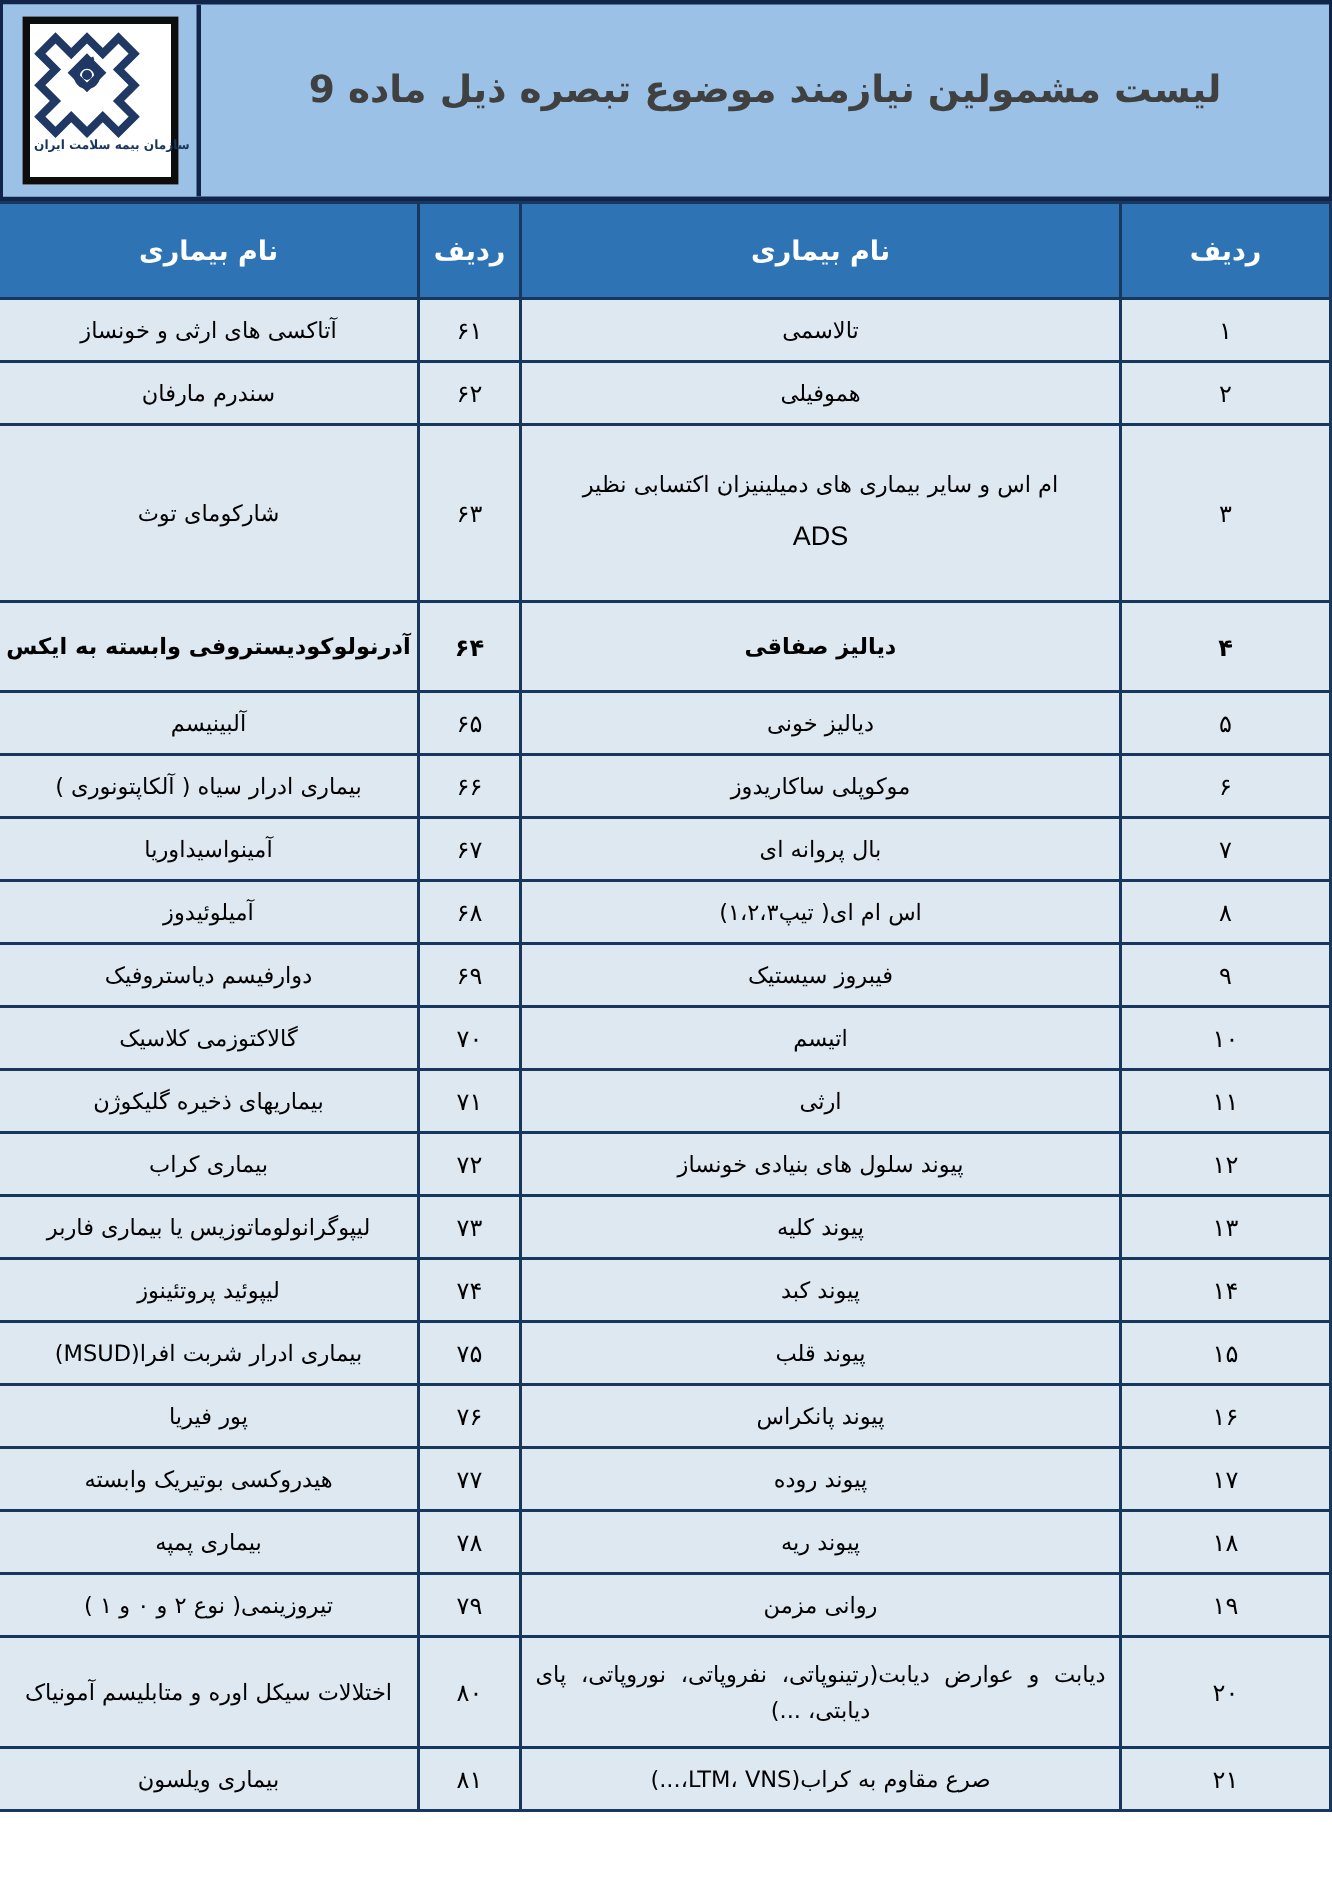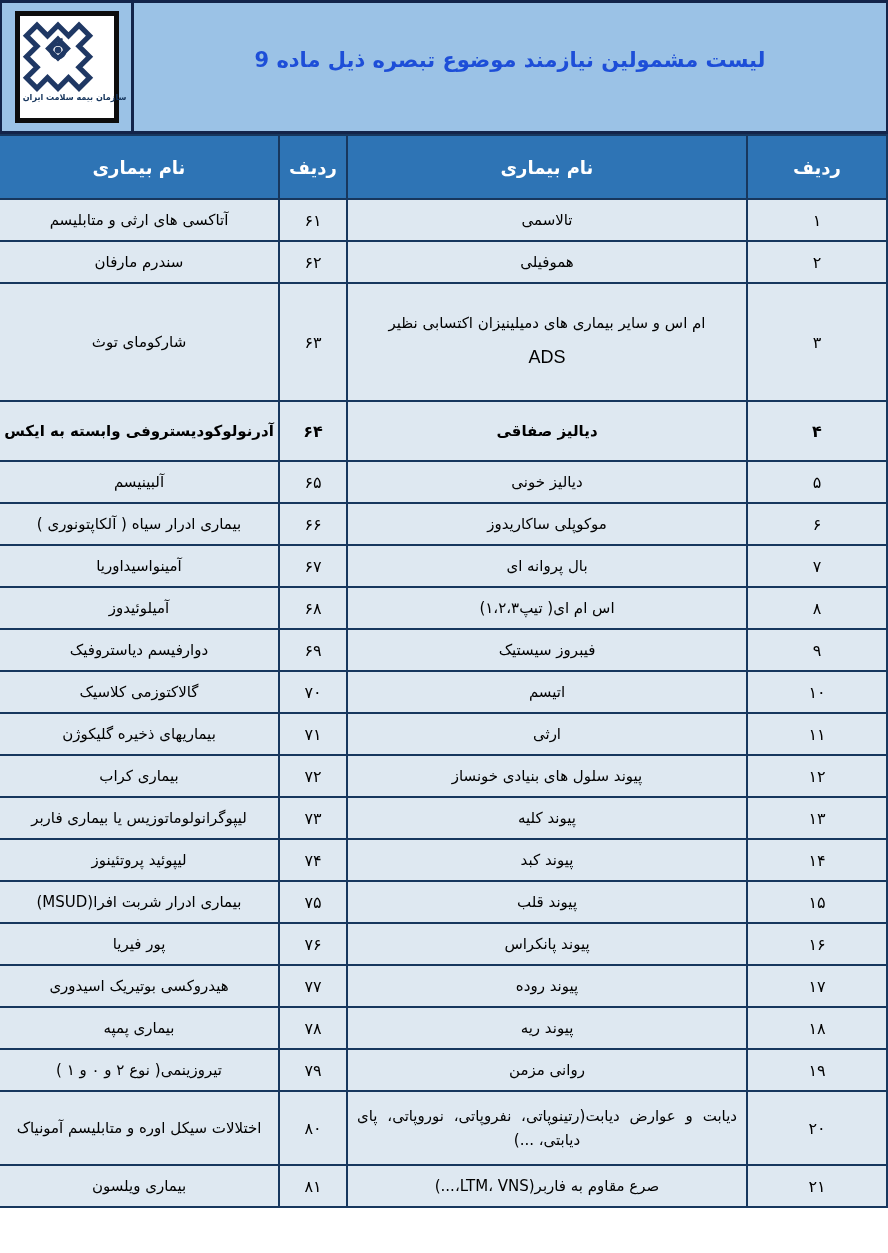--- a/index.html
+++ b/index.html
@@ -68,23 +68,23 @@
   .title-cell {
     flex: 1 1 auto;
     display: flex;
     flex-direction: column;
     align-items: center;
     justify-content: center;
     padding-bottom: 14px;
     box-sizing: border-box;
   }
   .title-line {
-    color: #1d4ed8;
+    color: #404040;
     font-weight: bold;
-    font-size: 21px;
+    font-size: 25px;
     line-height: 1.62;
     text-align: center;
     letter-spacing: -0.3px;
     white-space: nowrap;
   }
 
   
   table.dz {
     border-collapse: collapse;
     width: 888px;
@@ -184,21 +184,21 @@
         <th>نام بیماری</th>
         <th>ردیف</th>
         <th>نام بیماری</th>
       </tr>
     </thead>
     <tbody id="table-body">
         <tr class="std">
           <td class="cnum">۱</td>
           <td class="cname">تالاسمی</td>
           <td class="cnum">۶۱</td>
-          <td class="cname">آتاکسی های ارثی و متابلیسم</td>
+          <td class="cname">آتاکسی های ارثی و خونساز</td>
         </tr>
         <tr class="std">
           <td class="cnum">۲</td>
           <td class="cname">هموفیلی</td>
           <td class="cnum">۶۲</td>
           <td class="cname">سندرم مارفان</td>
         </tr>
         <tr class="tall">
           <td class="cnum">۳</td>
           <td class="cname latin-block"><span>ام اس و سایر بیماری های دمیلینیزان اکتسابی نظیر</span><span class="latin-line">ADS</span></td>
@@ -280,21 +280,21 @@
         <tr class="std">
           <td class="cnum">۱۶</td>
           <td class="cname">پیوند پانکراس</td>
           <td class="cnum">۷۶</td>
           <td class="cname">پور فیریا</td>
         </tr>
         <tr class="std">
           <td class="cnum">۱۷</td>
           <td class="cname">پیوند روده</td>
           <td class="cnum">۷۷</td>
-          <td class="cname">هیدروکسی بوتیریک اسیدوری</td>
+          <td class="cname">هیدروکسی بوتیریک وابسته</td>
         </tr>
         <tr class="std">
           <td class="cnum">۱۸</td>
           <td class="cname">پیوند ریه</td>
           <td class="cnum">۷۸</td>
           <td class="cname">بیماری پمپه</td>
         </tr>
         <tr class="std">
           <td class="cnum">۱۹</td>
           <td class="cname">روانی مزمن</td>
@@ -302,20 +302,20 @@
           <td class="cname">تیروزینمی( نوع ۲ و ۰ و ۱ )</td>
         </tr>
         <tr class="two">
           <td class="cnum">۲۰</td>
           <td class="cname justified">دیابت و عوارض دیابت(رتینوپاتی، نفروپاتی، نوروپاتی، پای دیابتی، ...)</td>
           <td class="cnum">۸۰</td>
           <td class="cname">اختلالات سیکل اوره و متابلیسم آمونیاک</td>
         </tr>
         <tr class="std">
           <td class="cnum">۲۱</td>
-          <td class="cname">صرع مقاوم به فاربر(LTM، VNS،...)</td>
+          <td class="cname">صرع مقاوم به کراب(LTM، VNS،...)</td>
           <td class="cnum">۸۱</td>
           <td class="cname">بیماری ویلسون</td>
         </tr>
       </tbody>
   </table>
 
 </div>
 
 </body></html>

